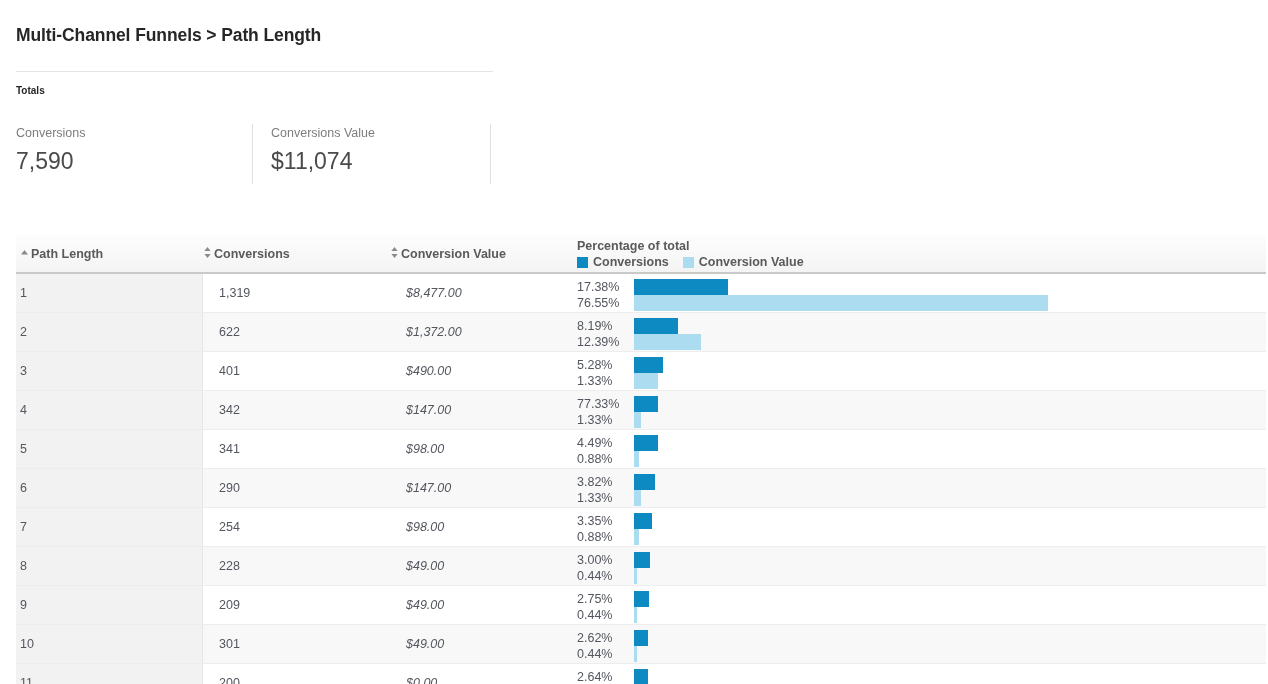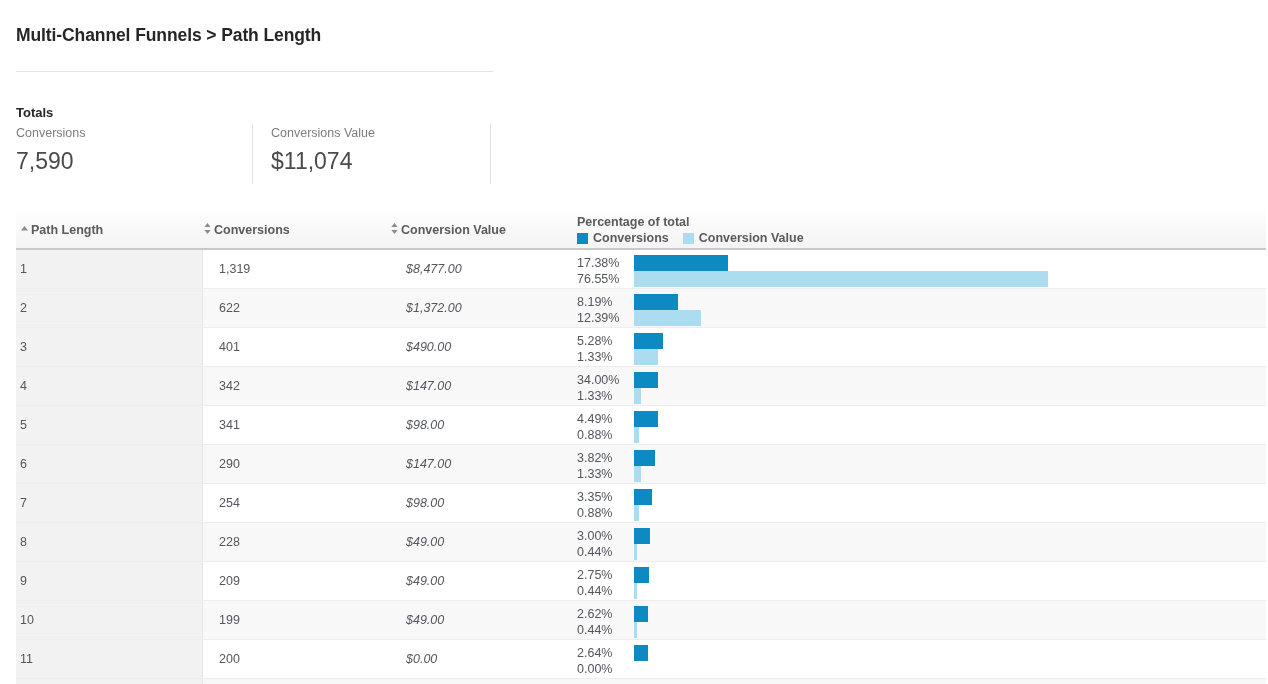--- a/index.html
+++ b/index.html
@@ -34,22 +34,22 @@
     top: 71px;
     width: 477px;
     height: 1px;
     background: #e4e4e4;
   }
 
   
   .totals-label {
     position: absolute;
     left: 16px;
-    top: 105px;
-    font-size: 13px;
+    top: 85px;
+    font-size: 10px;
     font-weight: bold;
     color: #262626;
   }
 
   .totals-row {
     position: absolute;
     left: 16px;
     top: 124px;
     height: 60px;
     display: flex;
@@ -92,20 +92,21 @@
     width: 1250px;
     font-size: 12.5px;
   }
 
   .thead {
     display: flex;
     height: 39px;
     background: linear-gradient(to bottom, #fdfdfd 0%, #f4f4f4 100%);
     border-bottom: 2px solid #c9c9c9;
     box-sizing: border-box;
+    margin-top: 24px;
   }
   .th {
     box-sizing: border-box;
     display: flex;
     align-items: center;
     font-size: 12.5px;
     font-weight: bold;
     color: #5a5a5a;
     white-space: nowrap;
   }
@@ -361,21 +362,21 @@
           </div>
         </div>
       </div>
       <div class="trow alt">
         <div class="td c-path">4</div>
         <div class="td c-conv">342</div>
         <div class="td c-val">$147.00</div>
         <div class="td c-pct">
           <div class="pct-wrap">
             <div class="bar-line">
-              <span class="bar-label">34.00%</span>
+              <span class="bar-label">77.33%</span>
               <span class="bar-track">
                 <span class="bar conv" style="width: 24.3991px;"></span>
               </span>
             </div>
             <div class="bar-line">
               <span class="bar-label">1.33%</span>
               <span class="bar-track">
                 <span class="bar val" style="width: 7.1953px;"></span>
               </span>
             </div>
@@ -482,21 +483,21 @@
               <span class="bar-label">0.44%</span>
               <span class="bar-track">
                 <span class="bar val" style="width: 2.5px;"></span>
               </span>
             </div>
           </div>
         </div>
       </div>
       <div class="trow alt">
         <div class="td c-path">10</div>
-        <div class="td c-conv">199</div>
+        <div class="td c-conv">301</div>
         <div class="td c-val">$49.00</div>
         <div class="td c-pct">
           <div class="pct-wrap">
             <div class="bar-line">
               <span class="bar-label">2.62%</span>
               <span class="bar-track">
                 <span class="bar conv" style="width: 14.1742px;"></span>
               </span>
             </div>
             <div class="bar-line">

